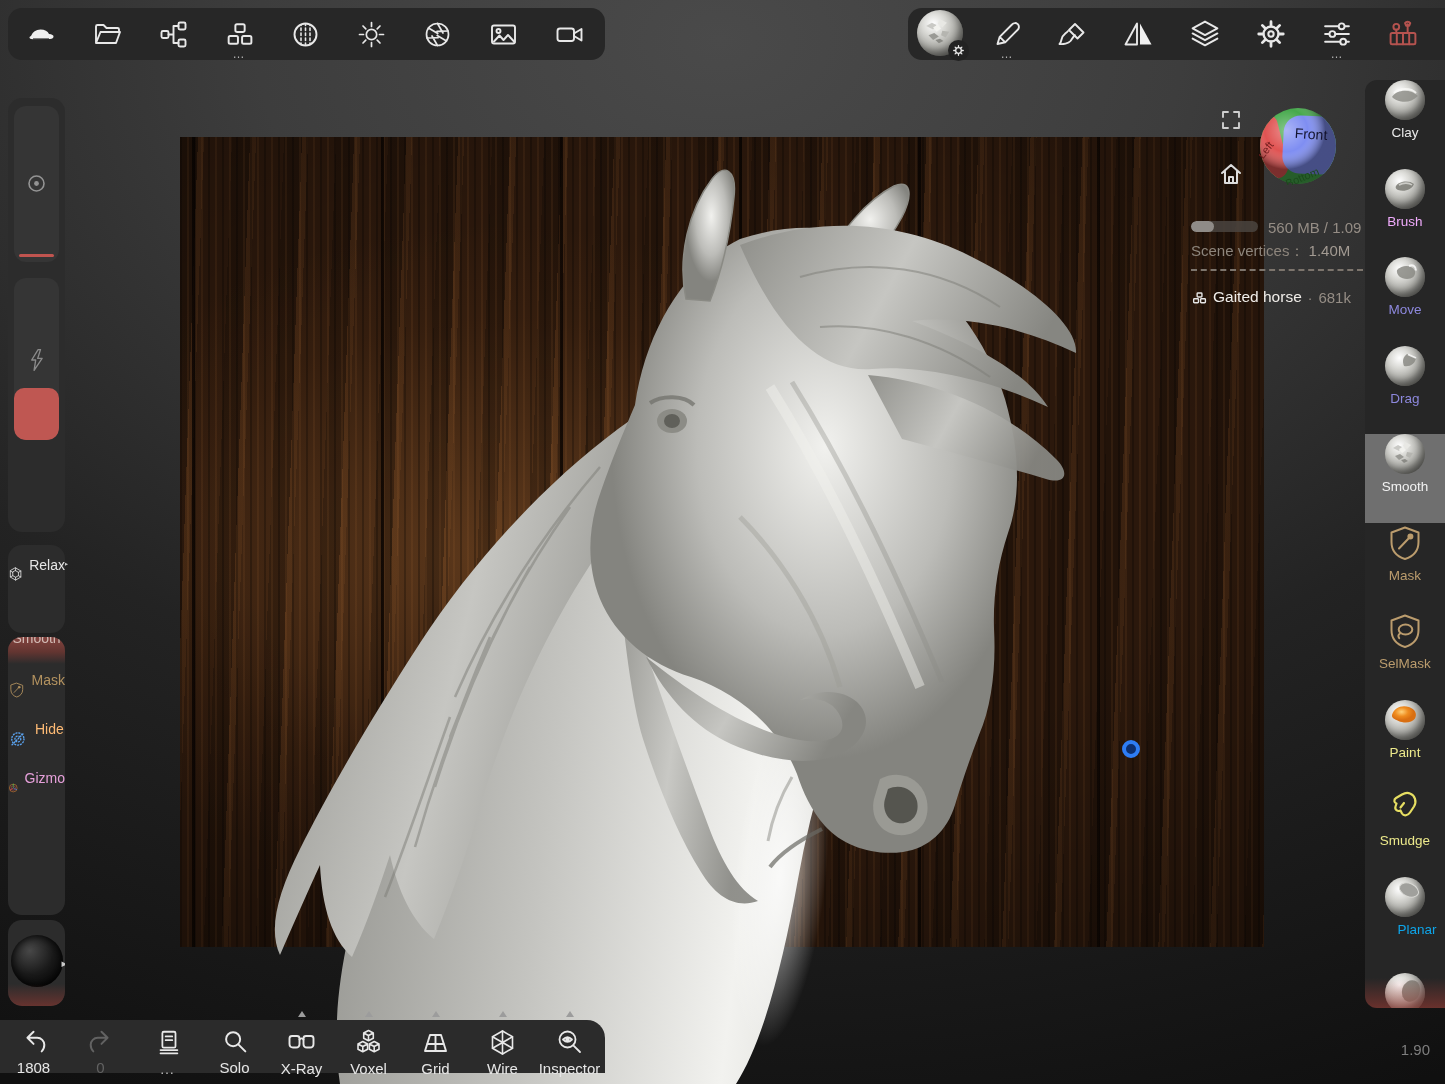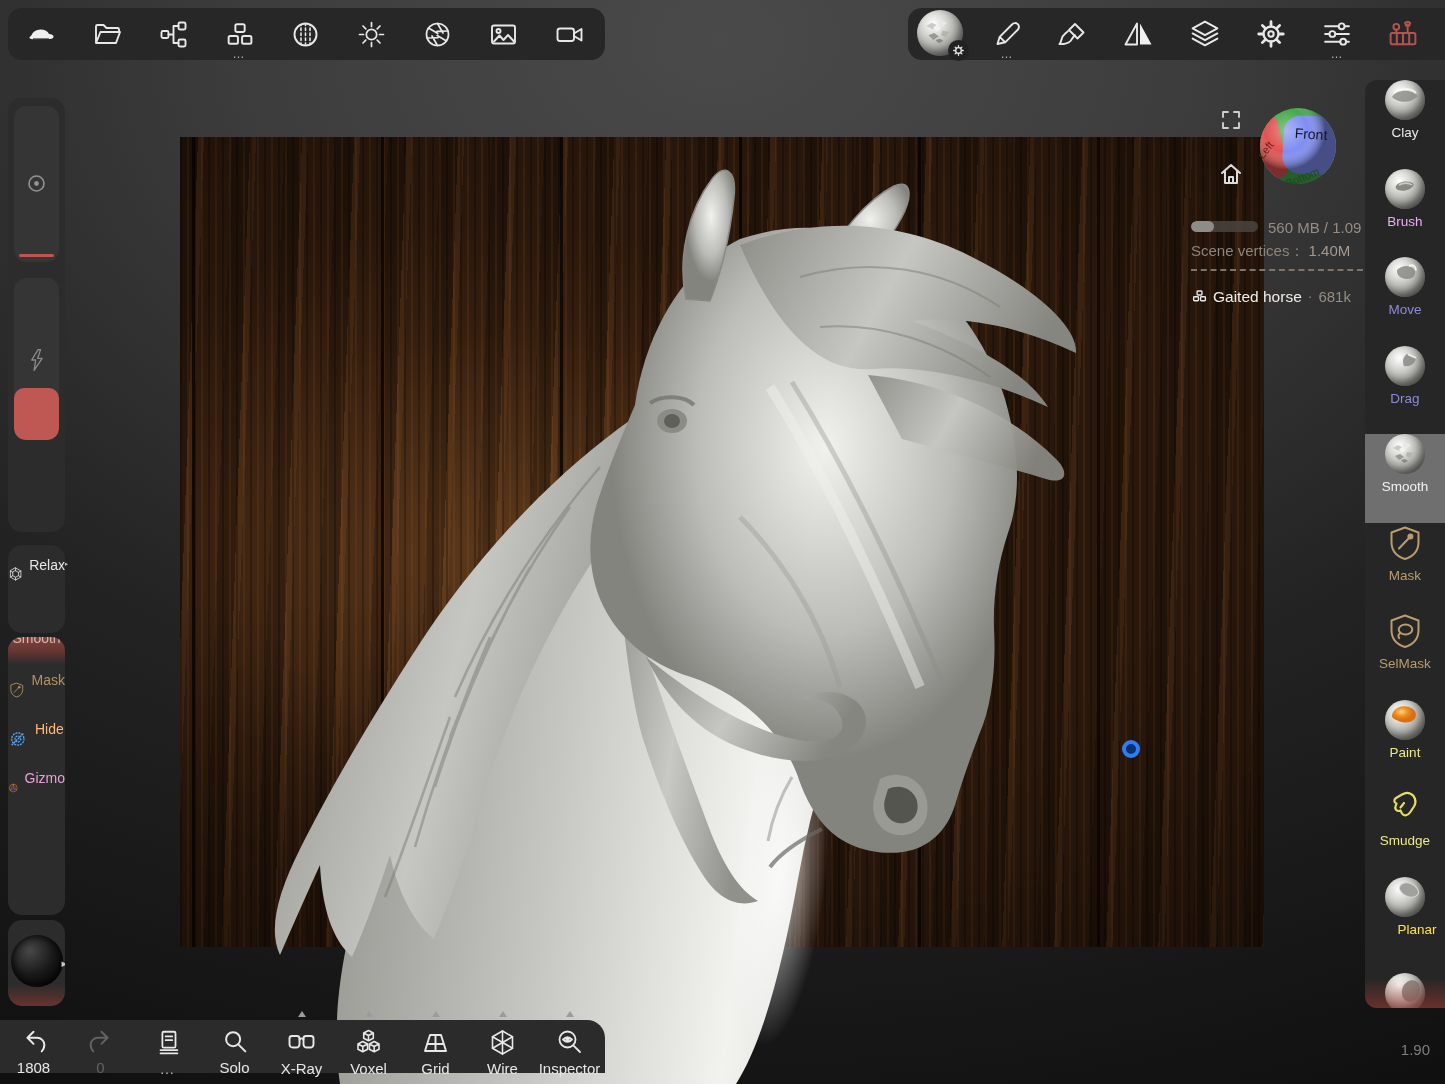--- a/index.html
+++ b/index.html
@@ -177,21 +177,21 @@
 
   <div class="memtrack">
       <div class="memfill"></div>
     </div>
   <div class="abs hud-text" style="left:1268px;top:219px;width:97px;overflow:hidden;">560 MB / 1.09 GB</div>
   <div class="abs hud-text" style="left:1191px;top:242px;color:#8d857c;">
     <span>Scene vertices：</span>
     <span style="color:#a29a92">1.40M</span>
   </div>
   <div class="dashsep"></div>
-  <div class="abs" style="left:1191px;top:288px;display:flex;align-items:flex-start;gap:6px;">
+  <div class="abs" style="left:1191px;top:288px;display:flex;align-items:flex-end;gap:6px;">
     <svg width="16" height="16" viewBox="0 0 30 30">
         <g class="ic" style="stroke-width:2.6">
           <rect x="11.5" y="5.5" width="9" height="7.5" rx="1.5"></rect>
           <rect x="5" y="16.5" width="9" height="7.5" rx="1.5"></rect>
           <rect x="18" y="16.5" width="9" height="7.5" rx="1.5"></rect>
         </g>
       </svg>
     <span style="font-size:15.5px;color:#f0ede9;">Gaited horse</span>
     <span class="hud-text" style="font-size:14px;">·</span>
     <span class="hud-text">681k</span>
@@ -455,21 +455,21 @@
         </svg>
       <div class="rlabel" style="color: rgb(236, 233, 139);">Smudge</div>
     </div>
 
     <div class="rtool">
       <div class="sph">
           <svg width="40" height="40" viewBox="0 0 40 40">
             <ellipse cx="24" cy="13" rx="10" ry="6.5" transform="rotate(24 24 13)" fill="#a0a09c" stroke="#d8d8d4" stroke-width="1"></ellipse>
           </svg>
         </div>
-      <div class="rlabel" style="color: #fde047; padding-left: 24px;">Planar</div>
+      <div class="rlabel" style="color: #0ea5e9; padding-left: 24px;">Planar</div>
     </div>
 
     <div style="display:flex;justify-content:center;margin-top:8px;">
       <div class="sph">
           <svg width="40" height="40" viewBox="0 0 40 40">
             <ellipse cx="26" cy="18" rx="9" ry="11" transform="rotate(18 26 18)" fill="#77776f" opacity=".8"></ellipse>
           </svg>
         </div>
     </div>
     <div class="rbar-fade"></div>

